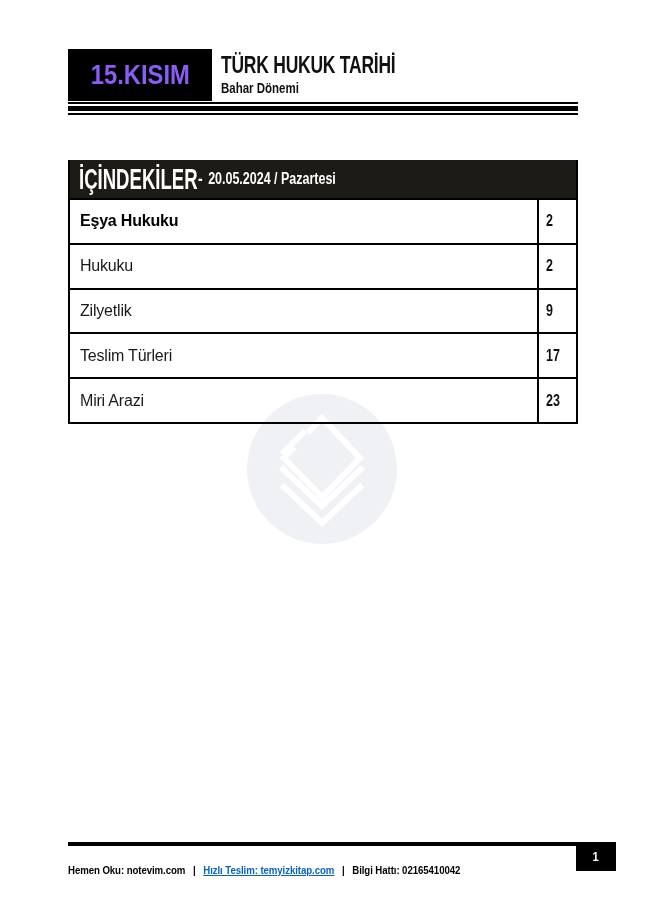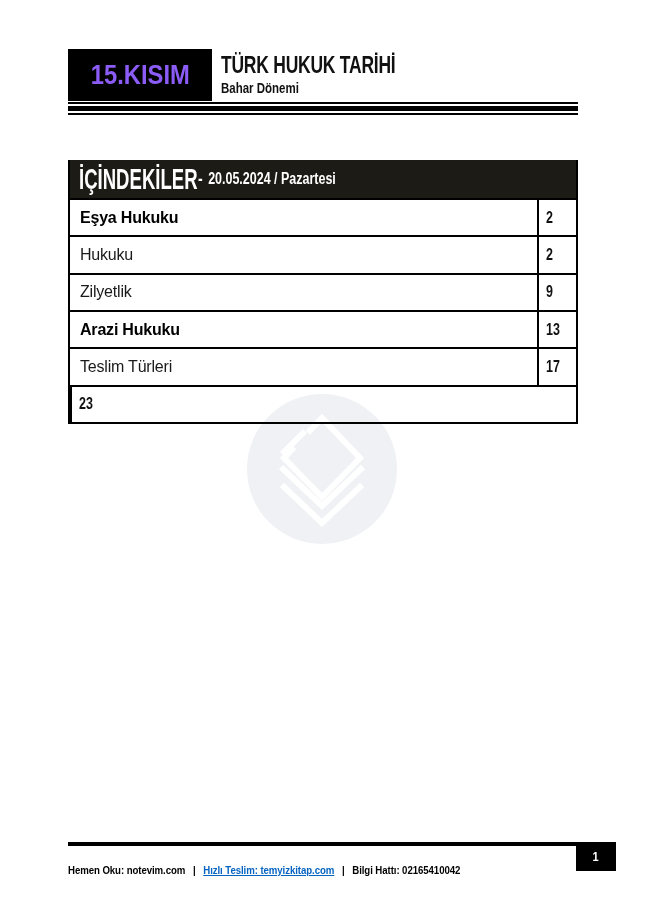--- a/index.html
+++ b/index.html
@@ -131,33 +131,28 @@
       <div class="toc-page-cell">
           <span>2</span>
         </div>
     </div>
     <div class="toc-row">
       <div class="toc-label-cell">Zilyetlik</div>
       <div class="toc-page-cell">
           <span>9</span>
         </div>
     </div>
-    <div class="toc-row bold">
-      <div class="toc-label-cell">Arazi Hukuku</div>
-      <div class="toc-page-cell">
-          <span>13</span>
-        </div>
-    </div>
     <div class="toc-row">
       <div class="toc-label-cell">Teslim Türleri</div>
       <div class="toc-page-cell">
           <span>17</span>
         </div>
     </div>
     <div class="toc-row">
+      <div class="toc-label-cell">Miri Arazi</div>
       <div class="toc-page-cell">
           <span>23</span>
         </div>
     </div>
   </div>
 
   <div class="footer-rule"></div>
   <div class="page-num-box">
     <span>1</span>
   </div>

